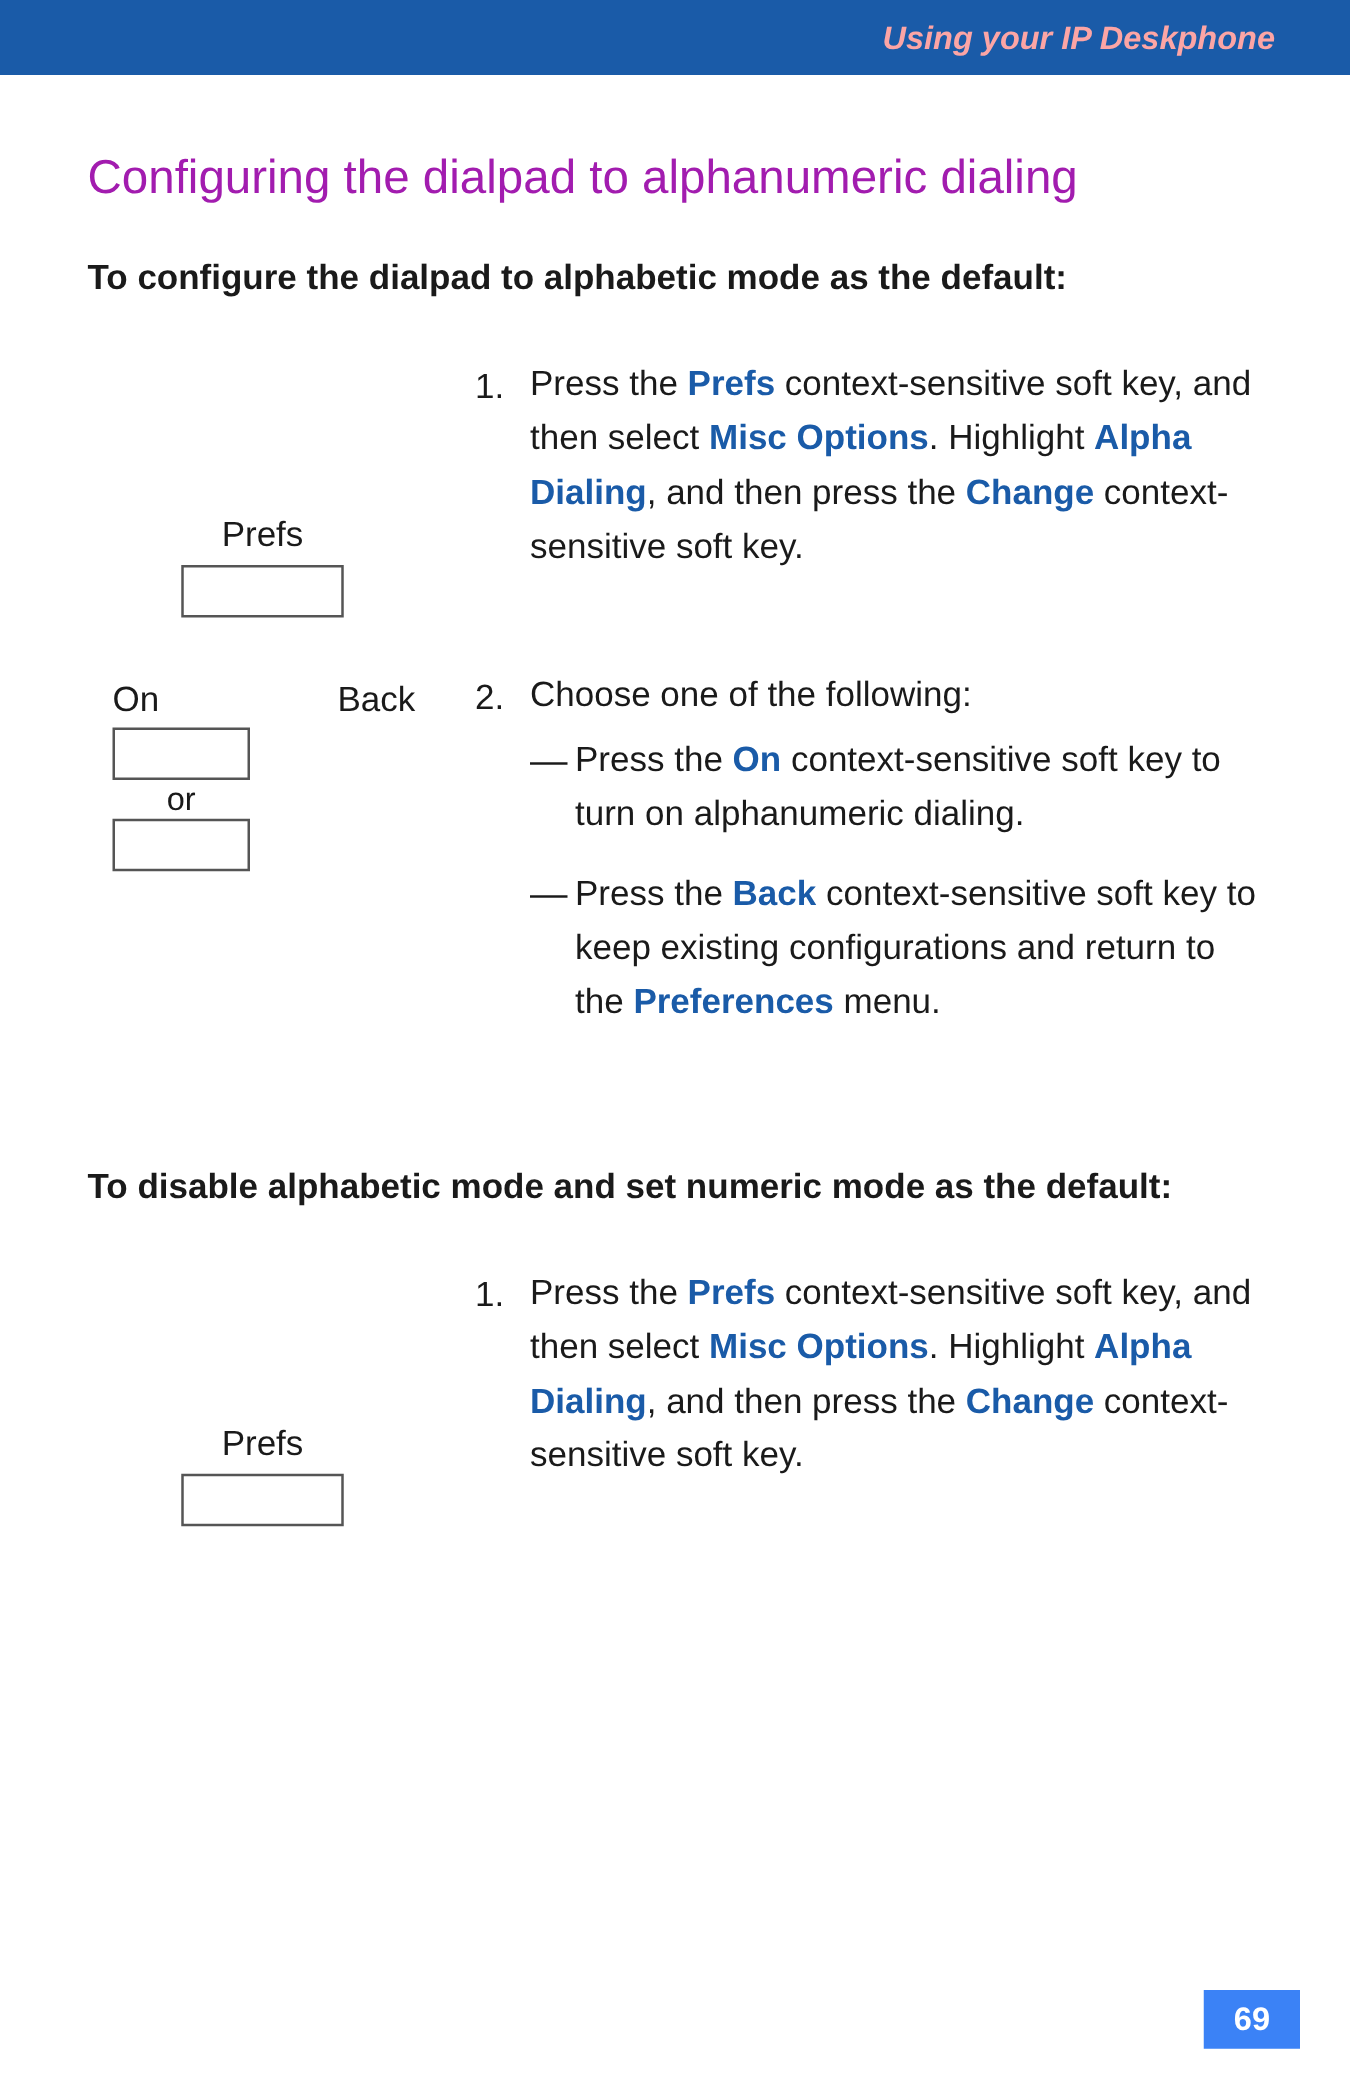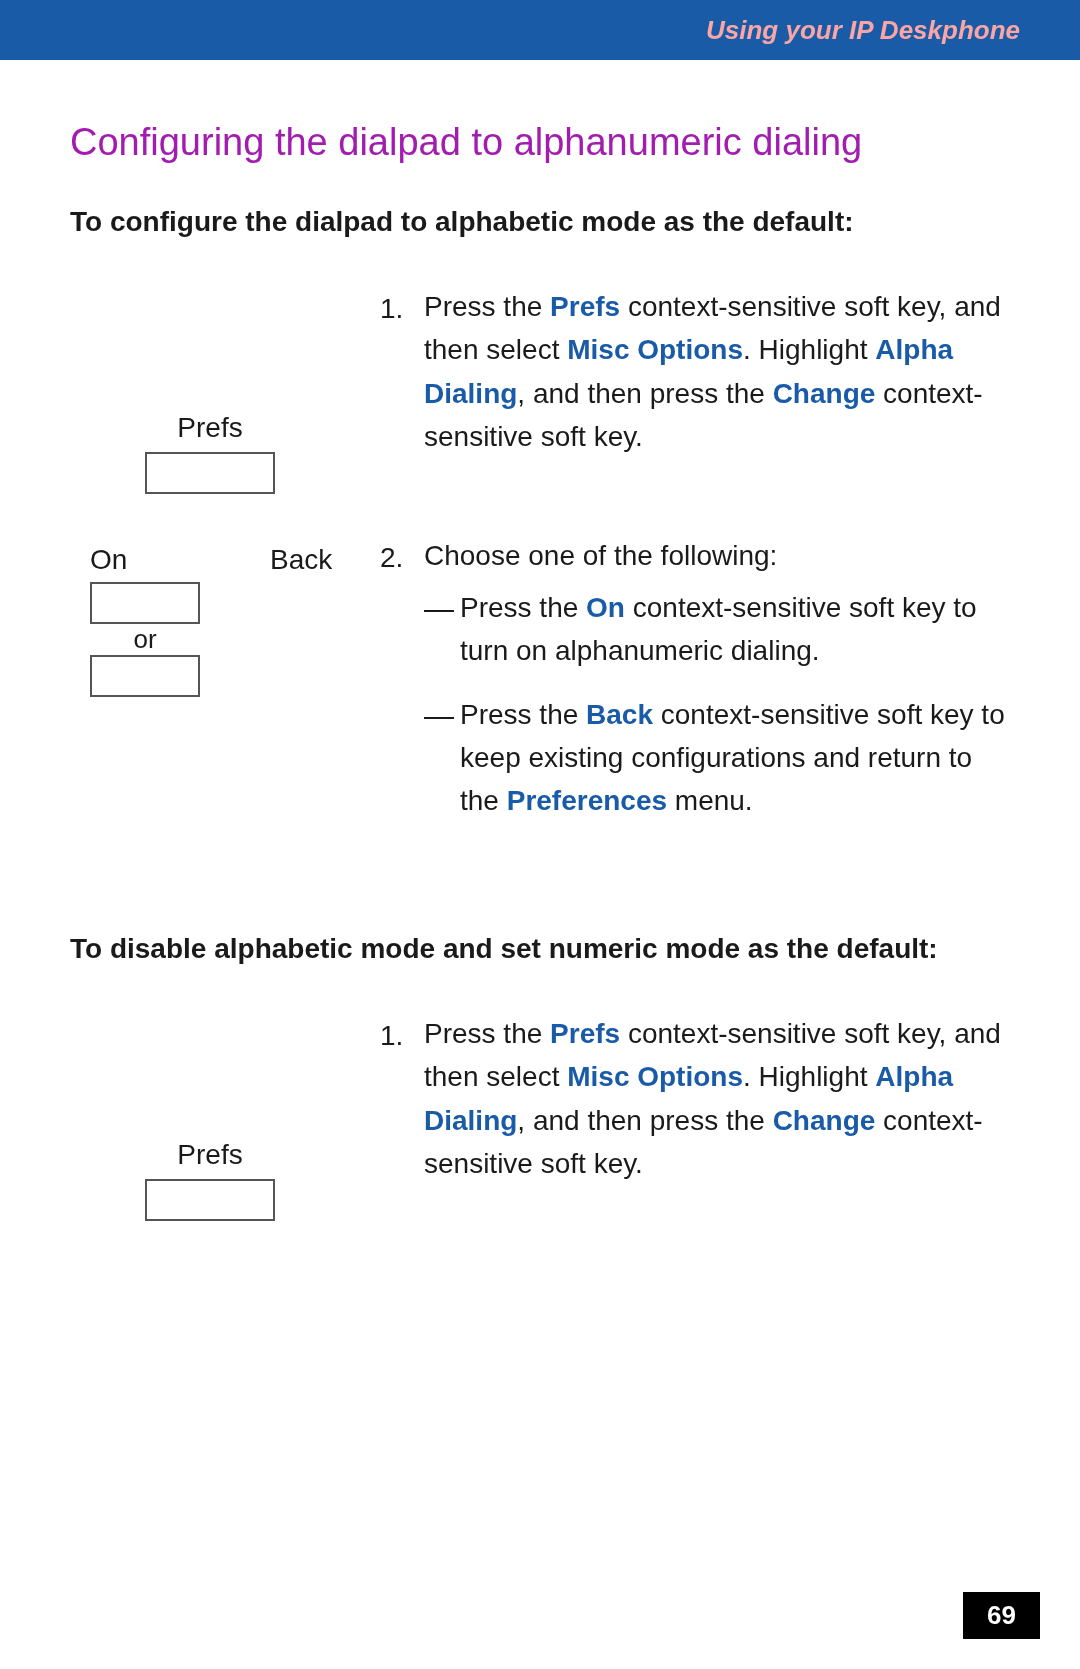--- a/index.html
+++ b/index.html
@@ -193,21 +193,21 @@
     .boxes-row {
       display: flex;
       flex-direction: column;
       align-items: center;
     }
 
     .page-footer {
       position: absolute;
       bottom: 30px;
       right: 40px;
-      background: #000000;
+      background: #3b82f6;
       color: #ffffff;
       font-size: 26px;
       font-weight: bold;
       padding: 8px 24px;
     }
   </style>
 </head>
 <body>
 
 <div class="header-bar">

